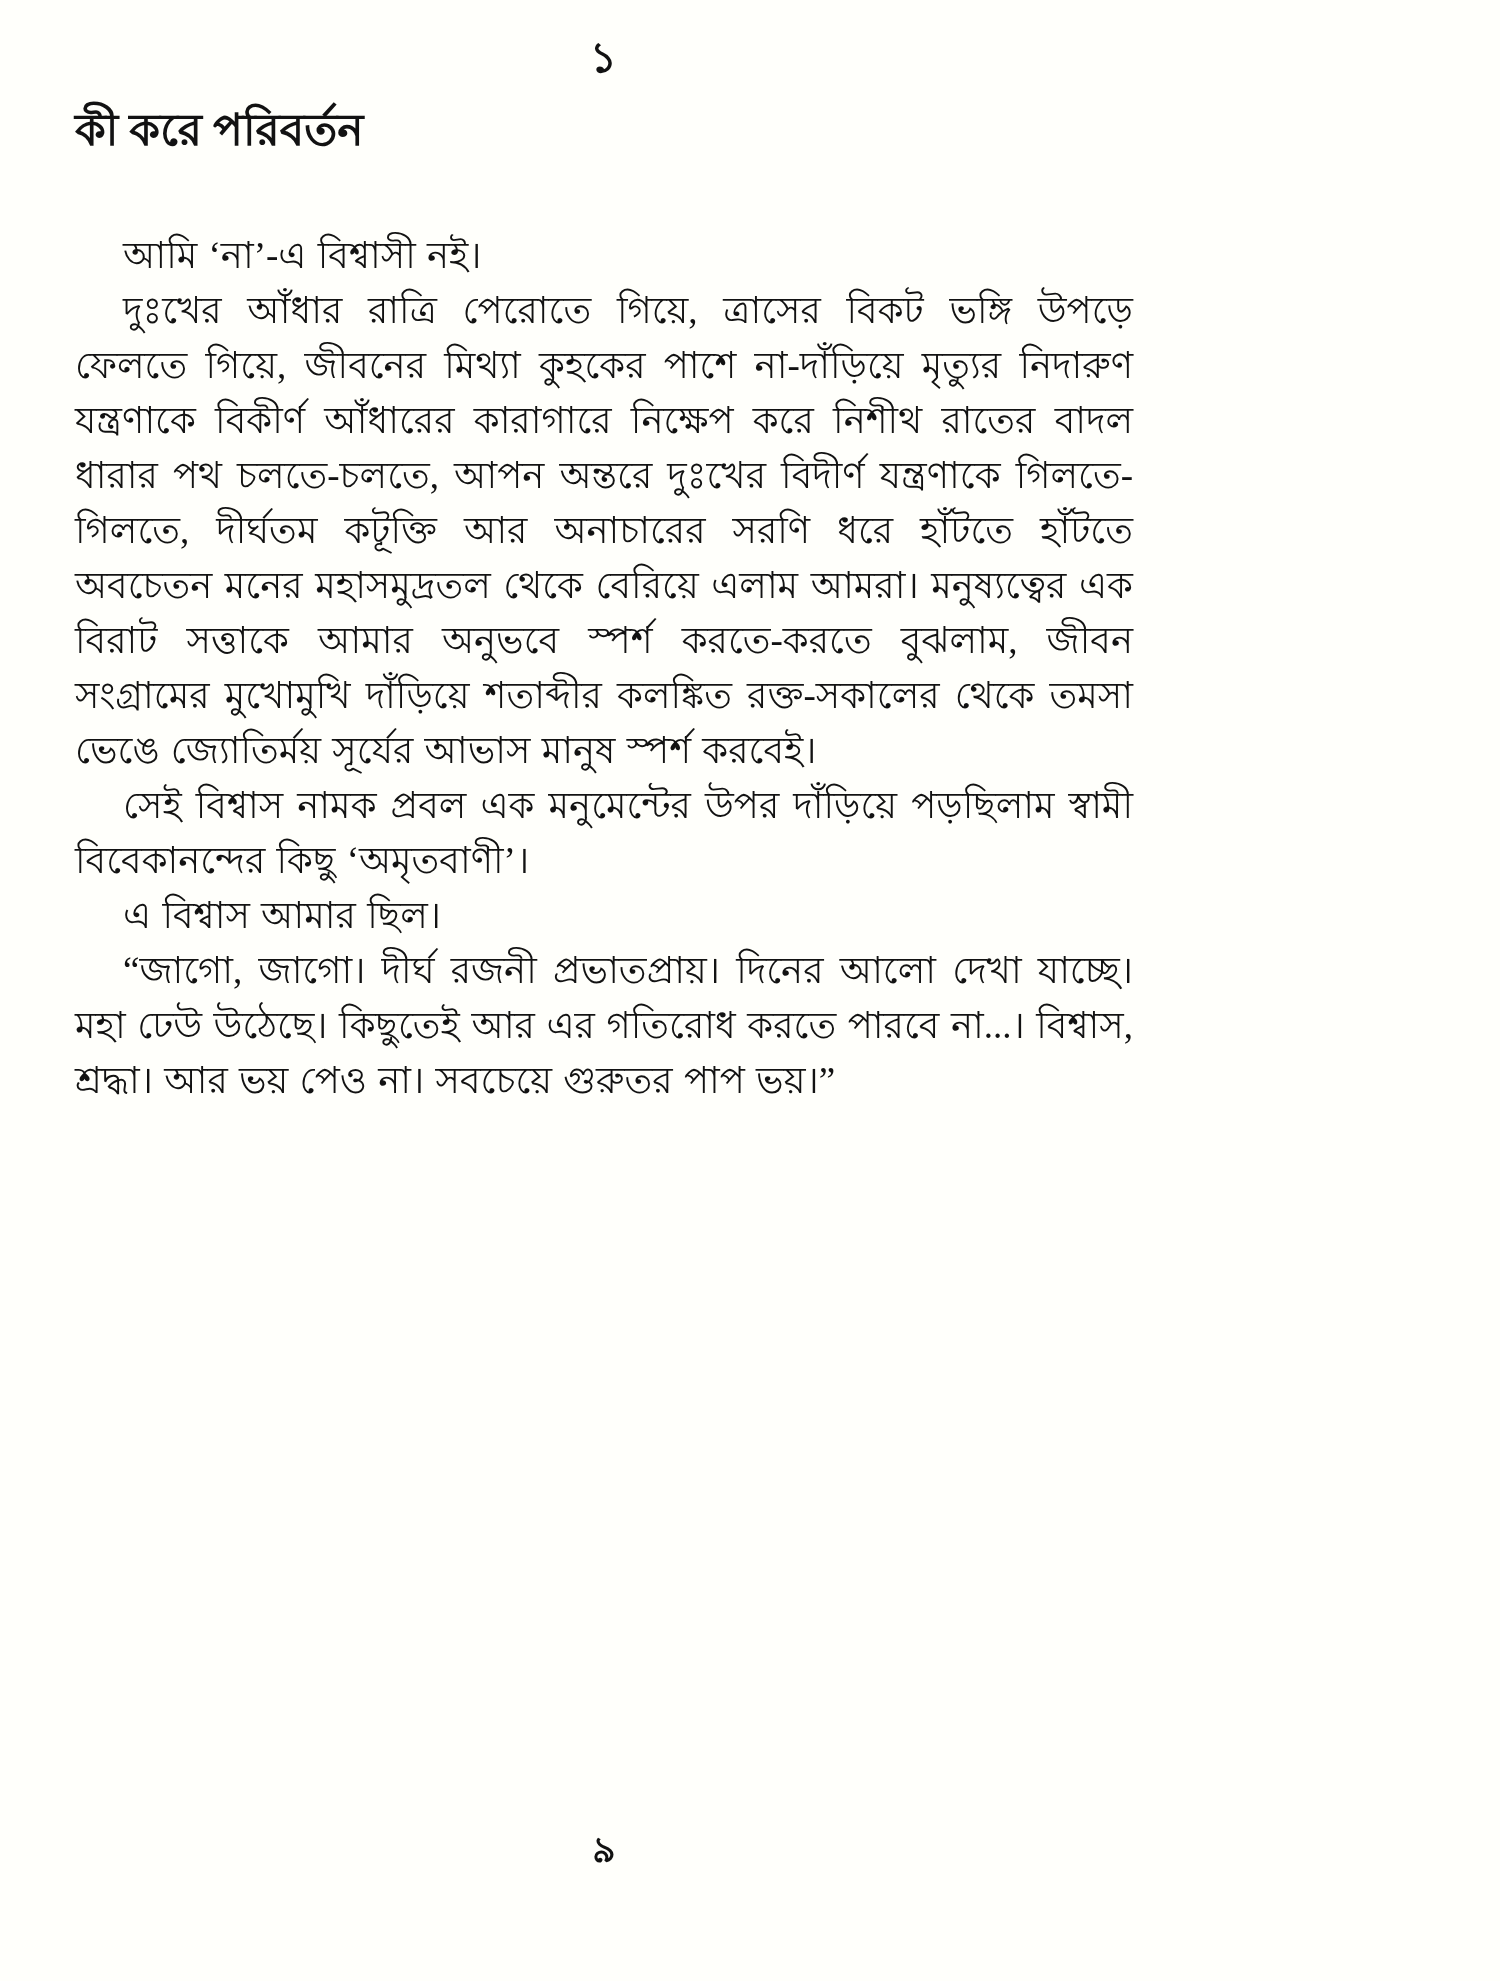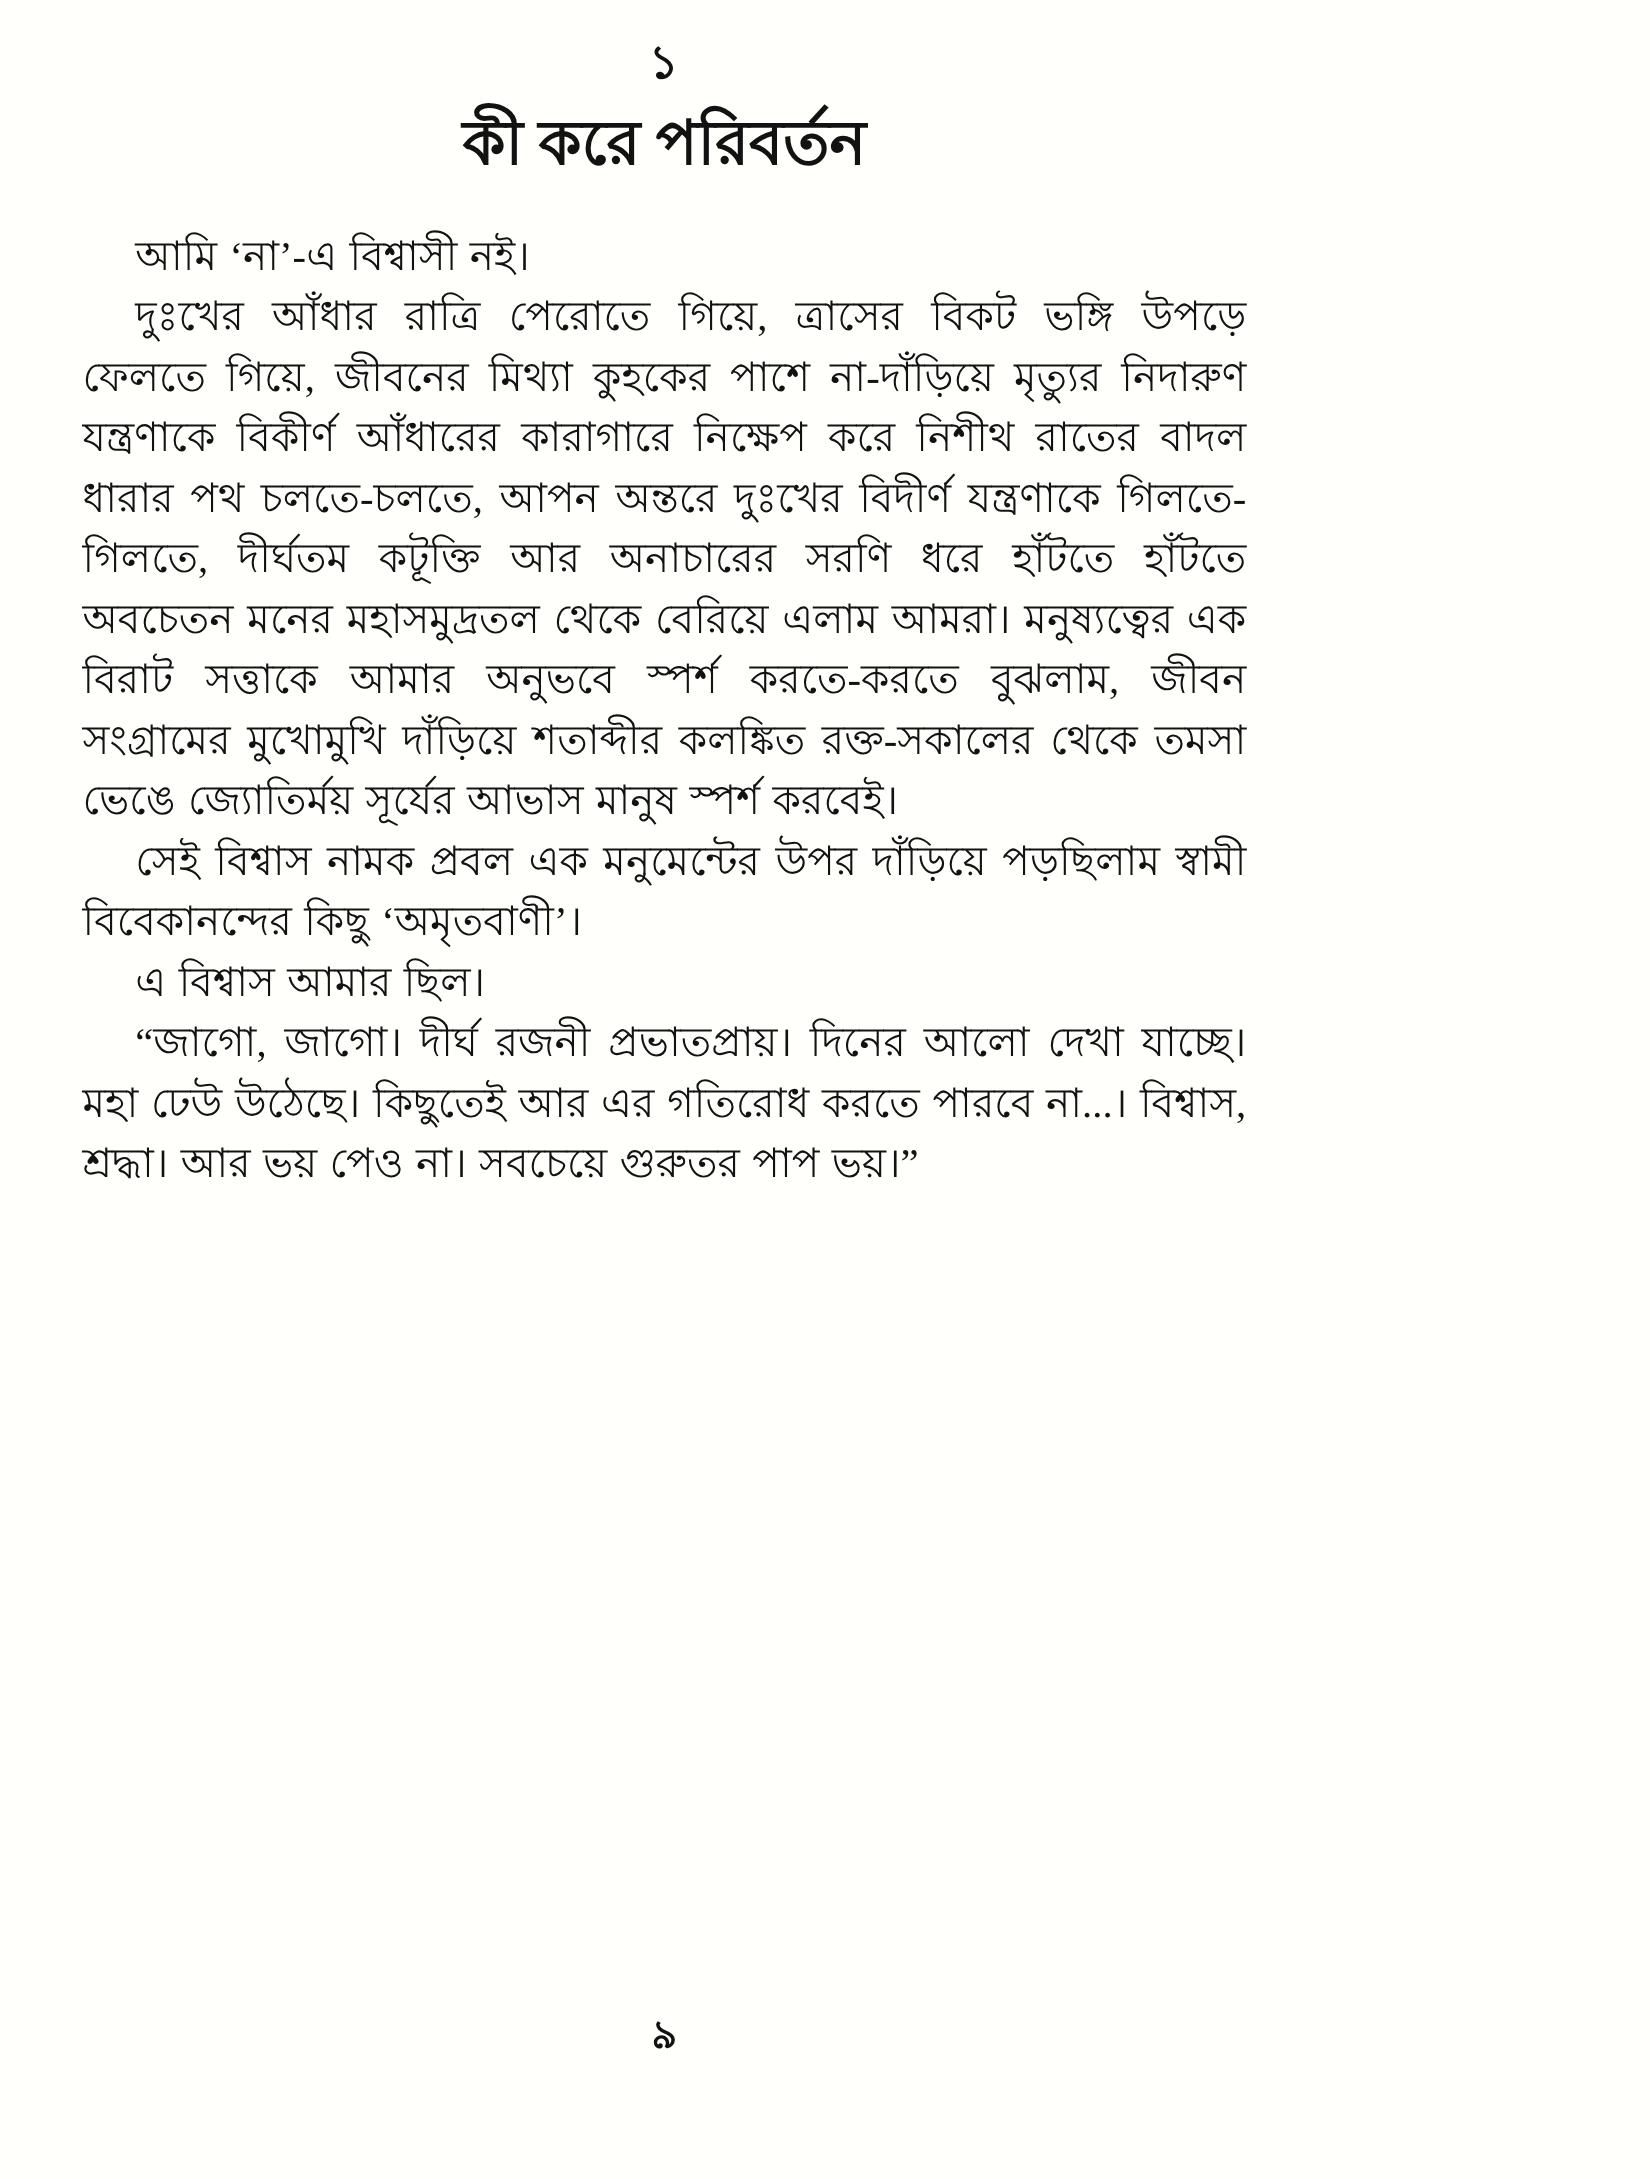--- a/index.html
+++ b/index.html
@@ -24,28 +24,28 @@
     width: 1058px;
   }
   .chapter-number {
     text-align: center;
     font-size: 42px;
     line-height: 60px;
     font-weight: 700;
     letter-spacing: 1px;
   }
   .chapter-title {
-    text-align: center;
-    font-size: 56px;
+    text-align: left;
+    font-size: 44px;
     line-height: 78px;
     font-weight: 700;
     margin: 4px 0 0 0;
   }
   .body-text {
-    margin-top: 36px;
+    margin-top: 58px;
   }
   .body-text p {
     margin: 0;
     font-size: 37px;
     line-height: 55px;
     text-align: justify;
     text-indent: 48px;
     word-spacing: 2px;
   }
   .page-number {

